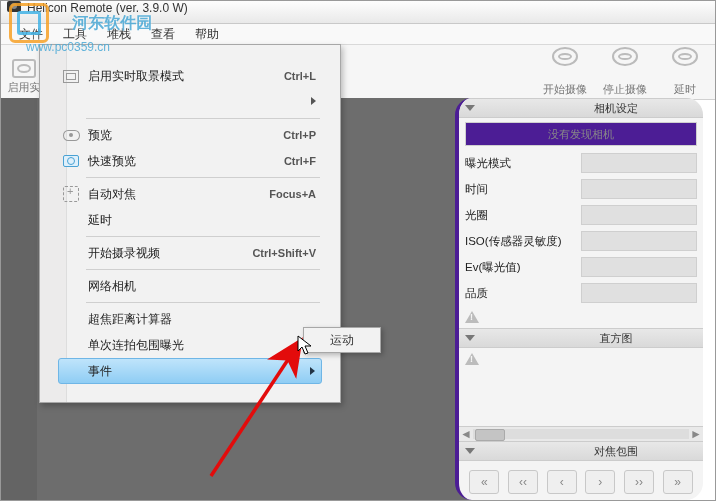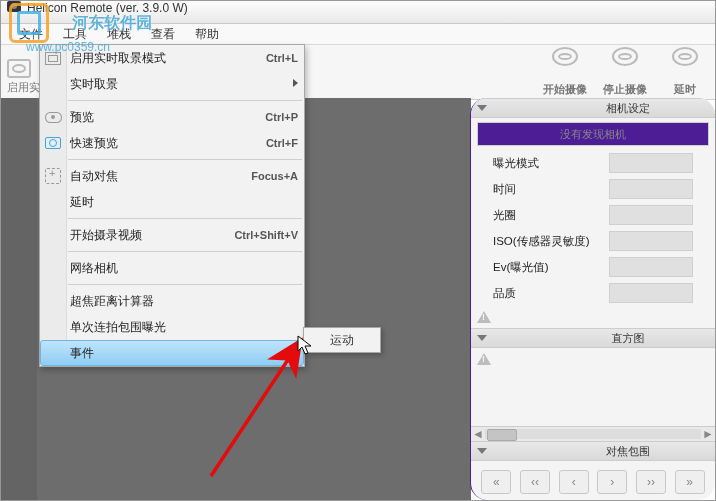--- a/index.html
+++ b/index.html
@@ -13,54 +13,54 @@
   .menubar{height:20px;display:flex;align-items:center;padding:0 18px;gap:20px;border-bottom:1px solid #d9d9d9;background:#f9f9f9;position:relative;}
   .menubar span{cursor:default;}
   
   .watermark{position:absolute;left:8px;top:2px;z-index:50;pointer-events:none;color:#43b3e6;opacity:.85;line-height:1.1;}
   .watermark .logo{display:inline-block;width:34px;height:34px;border:3px solid #f7a227;border-radius:6px;position:relative;vertical-align:middle;}
   .watermark .logo:before{content:"";position:absolute;inset:5px;border:3px solid #43b3e6;border-radius:3px;}
   .watermark .txt{display:inline-block;vertical-align:middle;margin-left:20px;font-weight:bold;font-size:16px;color:#4aa9d6;text-shadow:0 0 2px #fff;}
   .watermark .url{font-size:12px;color:#4aa9d6;margin-left:17px;margin-top:-2px;}
   
   .toolbar{height:54px;background:#f6f6f6;border-bottom:1px solid #d0d0d0;display:flex;align-items:center;}
-  .toolbtn{width:60px;height:50px;display:flex;flex-direction:column;align-items:center;justify-content:center;gap:16px;color:#777;font-size:11px;font-weight:bold;}
+  .toolbtn{width:60px;height:50px;display:flex;flex-direction:column;align-items:center;justify-content:center;gap:16px;color:#777;font-size:11px;}
   .toolbtn .ic{width:22px;height:22px;display:inline-block;}
   .tool-gear{border:2px solid #bbb;border-radius:50%;position:relative;}
   .tool-gear:before{content:"";position:absolute;inset:4px;border:2px solid #bbb;border-radius:50%;}
   .tool-focus{width:26px;height:20px;border-radius:50%;background:radial-gradient(circle at 50% 50%,#0b2a3a 0 40%,#1b4a63 41% 60%,#0b2a3a 61% 100%);}
   .toolspacer{flex:0 0 245px;}
   
-  .dropdown{position:absolute;left:38px;top:43px;width:264px;background:#f2f2f2;border:1px solid #a7a7a7;box-shadow:2px 3px 6px rgba(0,0,0,.25);z-index:30;padding:0;}
+  .dropdown{position:absolute;left:38px;top:43px;width:264px;background:#f2f2f2;border:1px solid #a7a7a7;box-shadow:2px 3px 6px rgba(0,0,0,.25);z-index:30;padding:18px;}
   .dd-row{display:flex;align-items:center;height:26px;padding:0 6px 0 30px;position:relative;color:#222;cursor:default;}
   .dd-row .icon{position:absolute;left:4px;top:4px;width:18px;height:18px;display:flex;align-items:center;justify-content:center;color:#888;}
   .dd-row .label{flex:1;}
   .dd-row .shortcut{color:#555;font-size:11px;margin-left:10px;font-weight:bold;}
   .dd-row .sub{position:absolute;right:6px;top:8px;width:0;height:0;border-top:4px solid transparent;border-bottom:4px solid transparent;border-left:5px solid #555;}
   .dd-sep{height:1px;background:#cfcfcf;margin:3px 2px 3px 28px;}
   .dd-iconcol{position:absolute;left:0;top:0;bottom:0;width:26px;background:#ecebeb;border-right:1px solid #ddd;}
   .dd-row.highlight{background:linear-gradient(#bfe4fb,#8fcdf4);border:1px solid #6fb6e6;border-radius:3px;padding-left:29px;height:24px;}
   .dd-row.highlight .sub{border-left-color:#234;}
   .dd-row.top{padding-left:30px;}
   
   .submenu{position:absolute;left:302px;top:326px;width:76px;height:24px;background:#f2f2f2;border:1px solid #a7a7a7;box-shadow:2px 2px 5px rgba(0,0,0,.25);z-index:30;display:flex;align-items:center;justify-content:center;}
   
-  .leftstub{position:absolute;left:6px;top:58px;width:34px;height:36px;display:flex;flex-direction:column;font-size:11px;color:#777;z-index:5;}
+  .leftstub{position:absolute;left:6px;top:58px;width:34px;height:36px;display:flex;flex-direction:column;align-items:center;font-size:11px;color:#777;z-index:5;}
   .leftstub .ic{width:20px;height:20px;border:2px solid #bbb;border-radius:3px;position:relative;}
   .leftstub .ic:after{content:"";position:absolute;inset:3px;border:2px solid #bbb;border-radius:50%;}
   
   .viewport{position:absolute;left:0;top:97px;width:470px;bottom:0;background:#6d6d6d;}
   .viewport .shade{position:absolute;left:0;top:0;width:36px;bottom:0;background:rgba(0,0,0,.08);}
   
-  .rightpanel{position:absolute;right:0;top:97px;width:244px;bottom:0;background:#f4f4f4;border-left:1px solid #4c1d95;overflow:hidden;border-radius:17px;}
+  .rightpanel{position:absolute;right:12px;top:97px;width:244px;bottom:0;background:#f4f4f4;border-left:4px solid #4c1d95;overflow:hidden;border-radius:17px;}
   .panel-header{height:18px;background:linear-gradient(#e8e8e8,#d9d9d9);border-top:1px solid #ccc;border-bottom:1px solid #ccc;display:flex;align-items:center;padding:0 6px;font-size:11px;color:#333;}
   .panel-header .tri{width:0;height:0;border-left:5px solid transparent;border-right:5px solid transparent;border-top:6px solid #777;margin-right:60px;}
   .panel-header .title{flex:1;text-align:center;}
   .no-camera{height:22px;background:#4c1d95;border:1px solid #cfcfcf;margin:4px 6px;display:flex;align-items:center;justify-content:center;color:#888;font-size:11px;}
-  .prop-row{display:flex;align-items:center;height:26px;padding:0 22px;gap:6px;}
+  .prop-row{display:flex;align-items:center;height:26px;padding:0 6px;gap:6px;}
   .prop-row .plabel{flex:0 0 110px;font-size:11.5px;color:#222;}
   .prop-row .pval{flex:1;height:18px;background:#e0e0e0;border:1px solid #cfcfcf;}
   .warn{display:flex;align-items:center;height:22px;padding:0 6px;color:#aaa;}
   .warn .tri{width:0;height:0;border-left:7px solid transparent;border-right:7px solid transparent;border-bottom:12px solid #bcbcbc;position:relative;}
   .warn .tri:after{content:"!";position:absolute;left:-2px;top:1px;font-size:9px;color:#f4f4f4;font-weight:bold;}
   
   .hist-area{height:56px;display:flex;align-items:center;justify-content:center;color:#bbb;}
   .hscroll{height:14px;background:#e9e9e9;border-top:1px solid #ccc;display:flex;align-items:center;margin-top:0;}
   .hscroll .arrow{width:14px;height:12px;display:flex;align-items:center;justify-content:center;color:#888;}
   .hscroll .track{flex:1;height:10px;background:#ddd;position:relative;}
@@ -200,21 +200,20 @@
     <div class="dd-iconcol"></div>
 
     <div class="dd-row top">
       <span class="icon">
           <span class="ic-rect"></span>
         </span>
       <span class="label">启用实时取景模式</span>
       <span class="shortcut">Ctrl+L</span>
     </div>
     <div class="dd-row">
-      <span class="label">实时取景</span>
       <span class="sub"></span>
     </div>
     <div class="dd-sep"></div>
 
     <div class="dd-row">
       <span class="icon">
           <span class="ic-eye"></span>
         </span>
       <span class="label">预览</span>
       <span class="shortcut">Ctrl+P</span>

